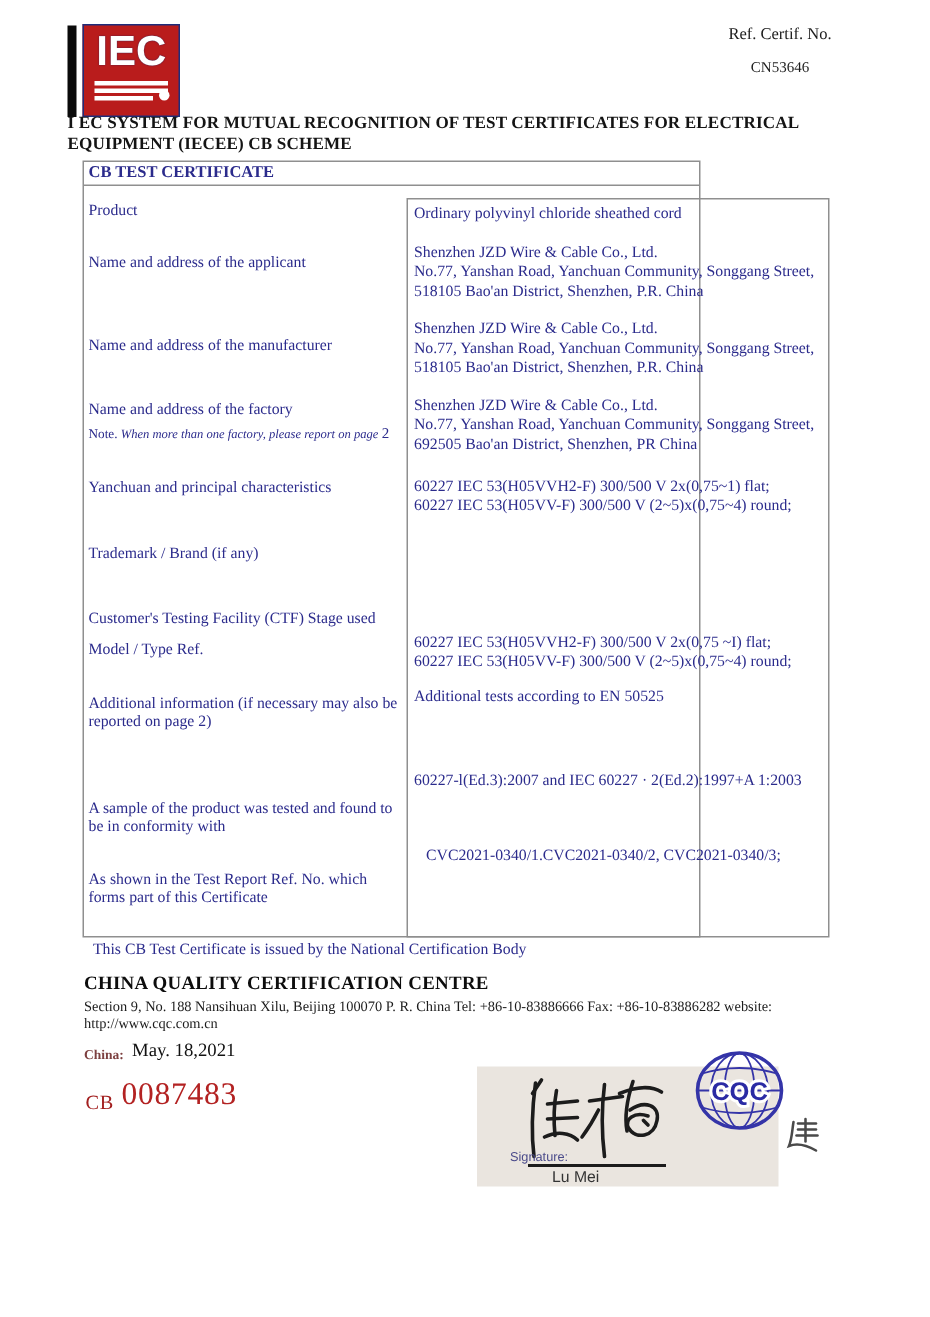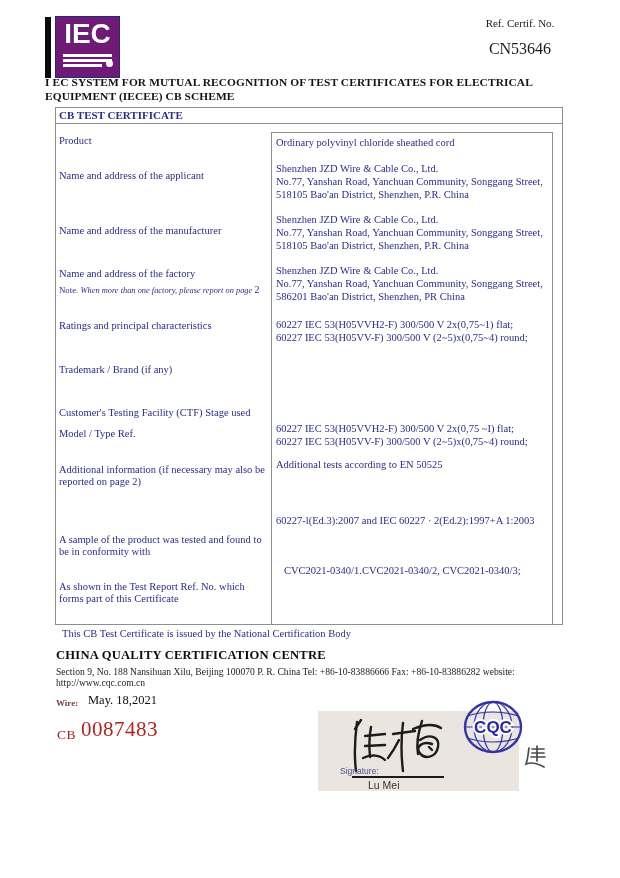--- a/index.html
+++ b/index.html
@@ -1,33 +1,33 @@
 <!DOCTYPE html>
 <html><head>
 <meta charset="utf-8">
 <style>
   html,body{margin:0;padding:0;background:#ffffff;}
   .page{position:relative;width:620px;height:878px;background:#ffffff;overflow:hidden;
         font-family:"Liberation Serif",serif;color:#1a1a1a;}
   .abs{position:absolute;}
   
   .black-bar{left:45px;top:17px;width:6px;height:61px;background:#0a0a0a;}
-  .iec-box{left:55px;top:16px;width:65px;height:62px;background:#701a75;border:1px solid #1f2c7a;
+  .iec-box{left:55px;top:16px;width:65px;height:62px;background:#b91c1c;border:1px solid #1f2c7a;
            box-sizing:border-box;text-align:center;}
   .iec-text{font-family:"Liberation Sans",sans-serif;font-weight:bold;font-size:28px;line-height:30px;
             color:#ffffff;letter-spacing:0px;margin-top:2px;text-shadow:0 0 1px #16225f;}
   .iec-lines{position:absolute;left:7px;right:7px;bottom:7px;height:16px;}
   .iec-line{height:3px;background:#ffffff;margin-bottom:2px;}
   .iec-dot{position:absolute;right:-1px;bottom:3px;width:7px;height:7px;border-radius:50%;background:#ffffff;}
   .ref-block{left:430px;top:17px;width:180px;text-align:center;font-size:11px;color:#1c1c1c;}
-  .ref-no{margin-top:11px;font-size:16px;}
+  .ref-no{margin-top:11px;font-size:10px;}
   .doc-title{left:45px;top:76px;width:522px;font-weight:bold;font-size:11.4px;line-height:13.5px;
              color:#141414;letter-spacing:0.1px;}
   
-  .cert-table{left:55px;top:107px;width:508px;height:518px;border:1px solid #8f8f8f;box-sizing:border-box;}
+  .cert-table{left:55px;top:107px;width:412px;height:518px;border:1px solid #8f8f8f;box-sizing:border-box;}
   .cert-heading{height:15px;line-height:14px;border-bottom:1px solid #8f8f8f;color:#2b2b8c;
                 font-weight:bold;font-size:11px;padding-left:3px;}
   .lbl{position:absolute;left:3px;width:210px;color:#2b2b8c;font-size:10.5px;line-height:12px;}
   .note-line{position:absolute;left:3px;width:215px;color:#2b2b8c;font-size:8.8px;}
   .note-line .it{font-style:italic;font-size:8.4px;}
   .note-line .big{font-size:10px;}
   .value-box{position:absolute;left:215px;top:24px;width:282px;height:493px;border:1px solid #8f8f8f;
              box-sizing:border-box;}
   .val{position:absolute;left:4px;width:274px;color:#2b2b8c;font-size:10.5px;line-height:12.8px;}
   
@@ -72,21 +72,21 @@
 
     <div class="lbl" style="top:27px;">Product</div>
     <div class="lbl" style="top:62px;">Name and address of the applicant</div>
     <div class="lbl" style="top:117px;">Name and address of the manufacturer</div>
     <div class="lbl" style="top:160px;">Name and address of the factory</div>
     <div class="note-line" style="top:176px;">
       <span>Note.</span>
       <span class="it">When more than one factory, please report on page</span>
       <span class="big">2</span>
     </div>
-    <div class="lbl" style="top:212px;">Ratings and principal characteristics</div>
+    <div class="lbl" style="top:212px;">Yanchuan and principal characteristics</div>
     <div class="lbl" style="top:256px;">Trademark / Brand (if any)</div>
     <div class="lbl" style="top:320px;">Model / Type Ref.</div>
     <div class="lbl" style="top:299px;">Customer's Testing Facility (CTF) Stage used</div>
     <div class="lbl" style="top:356px;">Additional information (if necessary may also be reported on page 2)</div>
     <div class="lbl" style="top:426px;">A sample of the product was tested and found to be in conformity with</div>
     <div class="lbl" style="top:473px;">As shown in the Test Report Ref. No. which forms part of this Certificate</div>
 
     <div class="value-box">
       <div class="val" style="top:4px;">Ordinary polyvinyl chloride sheathed cord</div>
       <div class="val" style="top:30px;">
@@ -95,42 +95,42 @@
         <div>518105 Bao'an District, Shenzhen, P.R. China</div>
       </div>
       <div class="val" style="top:81px;">
         <div>Shenzhen JZD Wire &amp; Cable Co., Ltd.</div>
         <div>No.77, Yanshan Road, Yanchuan Community, Songgang Street,</div>
         <div>518105 Bao'an District, Shenzhen, P.R. China</div>
       </div>
       <div class="val" style="top:132px;">
         <div>Shenzhen JZD Wire &amp; Cable Co., Ltd.</div>
         <div>No.77, Yanshan Road, Yanchuan Community, Songgang Street,</div>
-        <div>586201 Bao'an District, Shenzhen, PR China</div>
+        <div>692505 Bao'an District, Shenzhen, PR China</div>
       </div>
       <div class="val" style="top:186px;">
         <div>60227 IEC 53(H05VVH2-F) 300/500 V 2x(0,75~1) flat;</div>
         <div>60227 IEC 53(H05VV-F) 300/500 V (2~5)x(0,75~4) round;</div>
       </div>
       <div class="val" style="top:290px;">
         <div>60227 IEC 53(H05VVH2-F) 300/500 V 2x(0,75 ~I) flat;</div>
         <div>60227 IEC 53(H05VV-F) 300/500 V (2~5)x(0,75~4) round;</div>
       </div>
       <div class="val" style="top:326px;">Additional tests according to EN 50525</div>
       <div class="val" style="top:382px;">
         <div>60227-l(Ed.3):2007 and IEC 60227 · 2(Ed.2):1997+A 1:2003</div>
       </div>
       <div class="val" style="top:432px;left:12px;">CVC2021-0340/1.CVC2021-0340/2, CVC2021-0340/3;</div>
     </div>
   </div>
 
   <div class="abs body-name">CHINA QUALITY CERTIFICATION CENTRE</div>
   <div class="abs issued">This CB Test Certificate is issued by the National Certification Body</div>
   <div class="abs body-addr">Section 9, No. 188 Nansihuan Xilu, Beijing 100070 P. R. China Tel: +86-10-83886666 Fax: +86-10-83886282 website: http://www.cqc.com.cn</div>
-  <div class="abs date-label">Wire:</div>
+  <div class="abs date-label">China:</div>
   <div class="abs date-value">May. 18,2021</div>
   <div class="abs cb-prefix">CB</div>
   <div class="abs cb-number">0087483</div>
 
   <div class="abs sig-patch"></div>
 
   <svg class="abs sig-svg" width="120" height="64" viewBox="0 0 120 64">
     <g fill="none" stroke="#1c1c1c" stroke-width="2.4" stroke-linecap="round">
       <path d="M15,16 L21,7"></path>
       <path d="M17,9 C15,24 14,42 16,58"></path>

